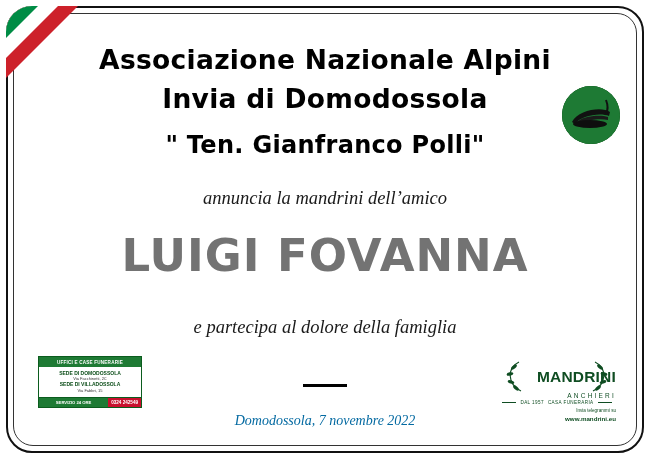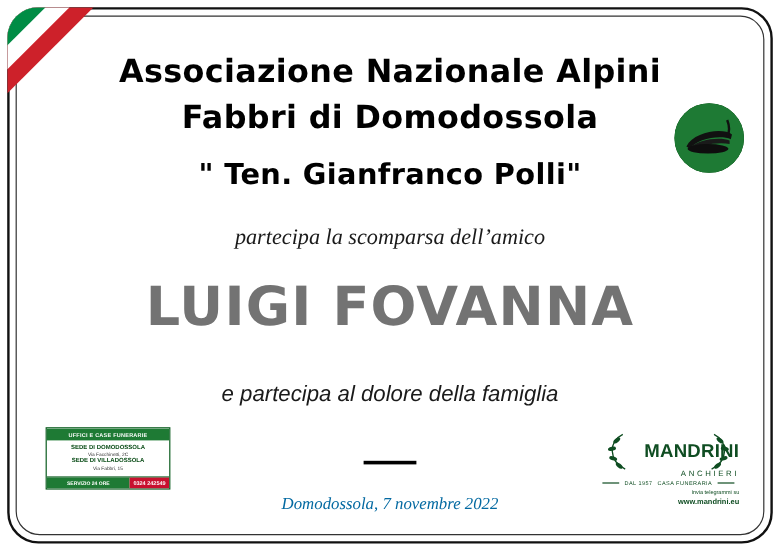--- a/index.html
+++ b/index.html
@@ -117,21 +117,21 @@
     font-family: "DejaVu Sans", sans-serif;
     font-weight: bold;
     font-size: 45px;
     letter-spacing: 1px;
     color: #737373;
   }
   .partecipa {
     position: absolute;
     left: 40px; right: 40px;
     top: 317px;
-    font-family: Liberation Sans, sans-serif;
+    font-family: Liberation Serif, serif;
     font-style: italic;
     font-size: 18.5px;
     color: #1a1a1a;
   }
   .rule {
     position: absolute;
     left: 50%;
     transform: translateX(-50%);
     top: 384px;
     width: 44px;
@@ -290,24 +290,24 @@
       <circle cx="29" cy="29" r="29" fill="#1e7a34"></circle>
       <path d="M10 36 C16 24, 40 20, 48 26 L47 30 C38 26, 18 30, 13 38 Z" fill="#111111"></path>
       <path d="M13 37 C20 30, 38 28, 46 31 L46 34 C36 32, 20 35, 14 40 Z" fill="#1a1a1a"></path>
       <path d="M44 14 C46 19, 46 24, 44 28" stroke="#111111" stroke-width="2" fill="none"></path>
       <ellipse cx="28" cy="38" rx="17" ry="4" fill="#0e0e0e"></ellipse>
     </svg>
   </div>
 
   <div class="content">
     <div class="org-line org1">Associazione Nazionale Alpini</div>
-    <div class="org-line org2">Fabbri di Domodossola</div>
+    <div class="org-line org2">Invia di Domodossola</div>
     <div class="org-line org3">" Ten. Gianfranco  Polli"</div>
 
-    <div class="annuncia">partecipa la scomparsa dell’amico</div>
+    <div class="annuncia">annuncia la mandrini dell’amico</div>
 
     <div class="deceased">LUIGI  FOVANNA</div>
 
     <div class="partecipa">e partecipa al dolore della famiglia</div>
 
     <div class="rule"></div>
 
     <div class="place-date">Domodossola, 7 novembre 2022</div>
   </div>
 

